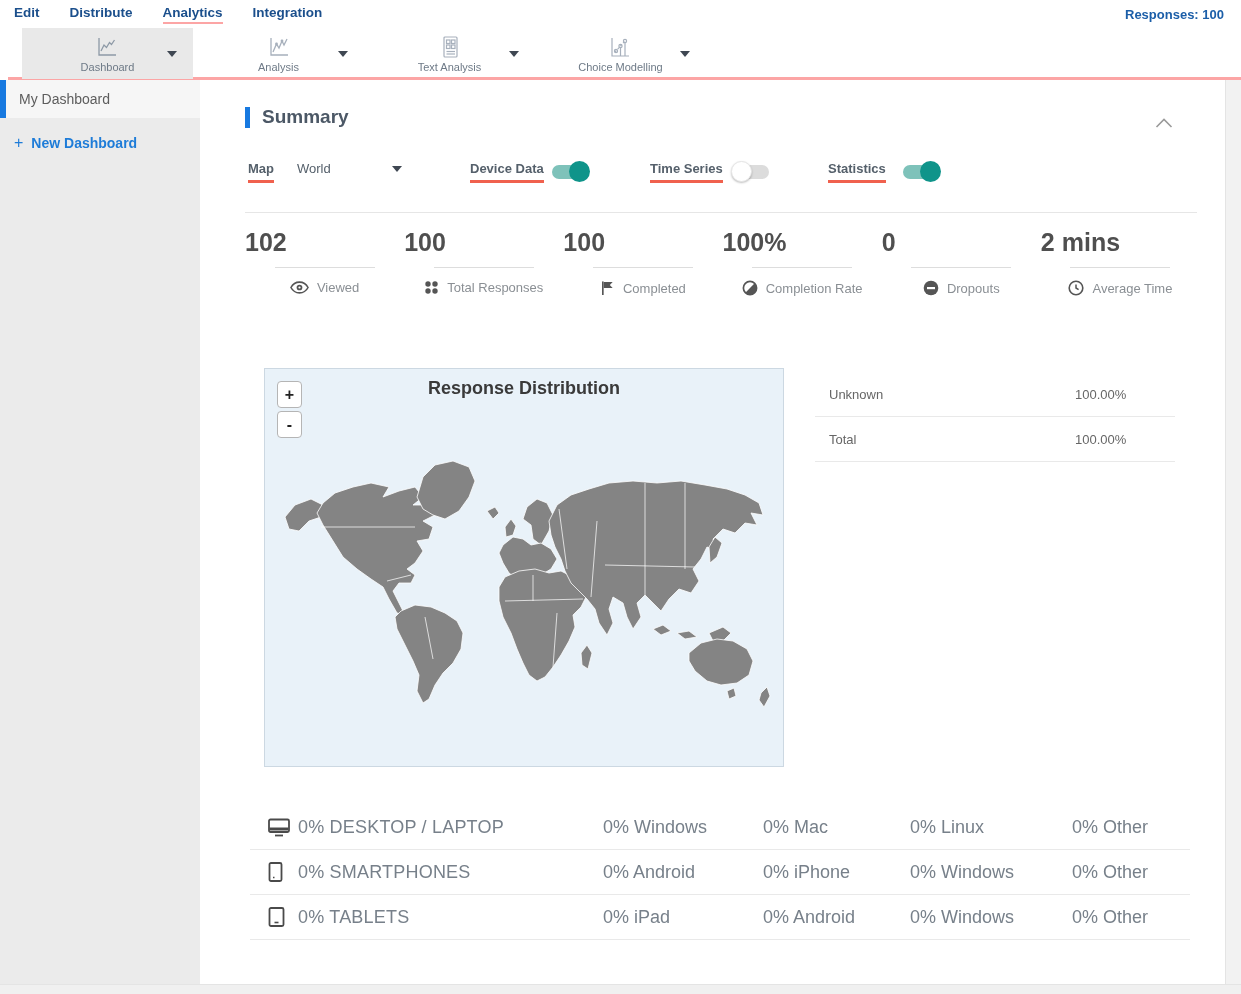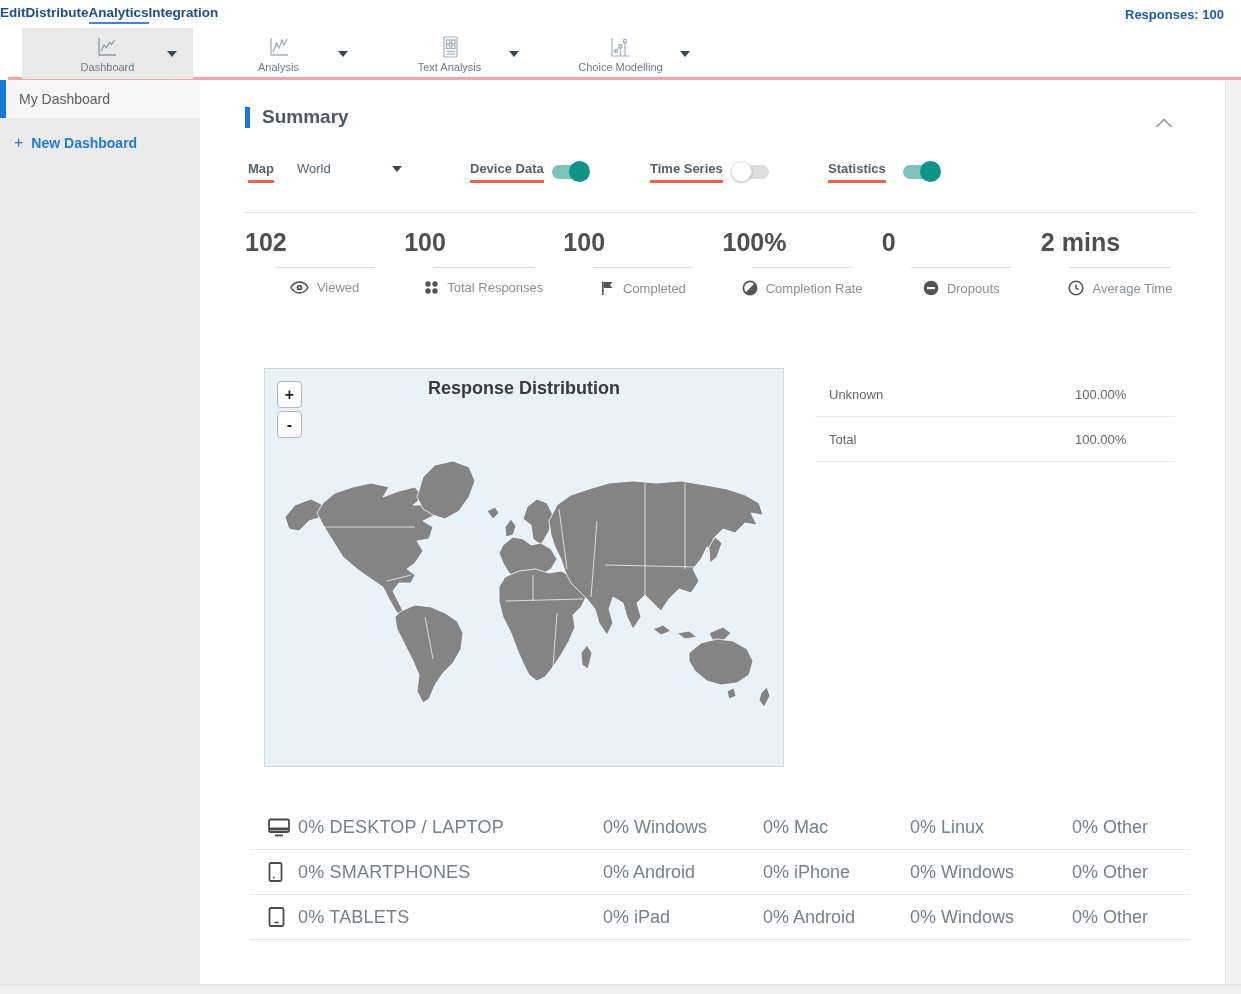--- a/index.html
+++ b/index.html
@@ -5,23 +5,23 @@
   * { box-sizing: border-box; margin: 0; padding: 0; }
   html,body { width:1241px; height:994px; }
   body {
     font-family: "Liberation Sans", sans-serif;
     background:#fff; color:#555; overflow:hidden; position:relative;
   }
   .stage{ position:absolute; inset:0; width:1241px; height:994px; }
 
   
   .topnav{ position:absolute; left:0; top:0; width:1241px; height:28px; background:#fff; display:flex; align-items:center; }
-  .nav-items{ display:flex; }
+  .nav-items{ display:flex; gap:30px; padding-left:14px; }
   .nav-item{ font-size:13.5px; font-weight:700; color:#1b4f8c; cursor:pointer; padding-bottom:2px; }
-  .nav-item.active{ border-bottom:2px solid #3b82f6; }
+  .nav-item.active{ border-bottom:2px solid #fca5a5; }
   .nav-responses{ margin-left:auto; padding-right:17px; font-size:13px; font-weight:700; color:#1b5ea8; }
 
   
   .toolbar{ position:absolute; left:8px; top:28px; width:1241px; height:52px; background:#fff; border-bottom:3px solid #fca5a5; display:flex; padding-left:14px; }
   .tool-item{ position:relative; width:171px; height:51px; display:flex; align-items:center; justify-content:center; cursor:pointer; }
   .tool-item.selected{ background:#e9e9e9; }
   .tool-center{ display:flex; flex-direction:column; align-items:center; gap:2px; }
   .tool-icon{ width:24px; height:24px; display:block; }
   .tool-icon svg{ display:block; width:24px; height:24px; }
   .tool-label{ font-size:11px; color:#6e7a87; }

